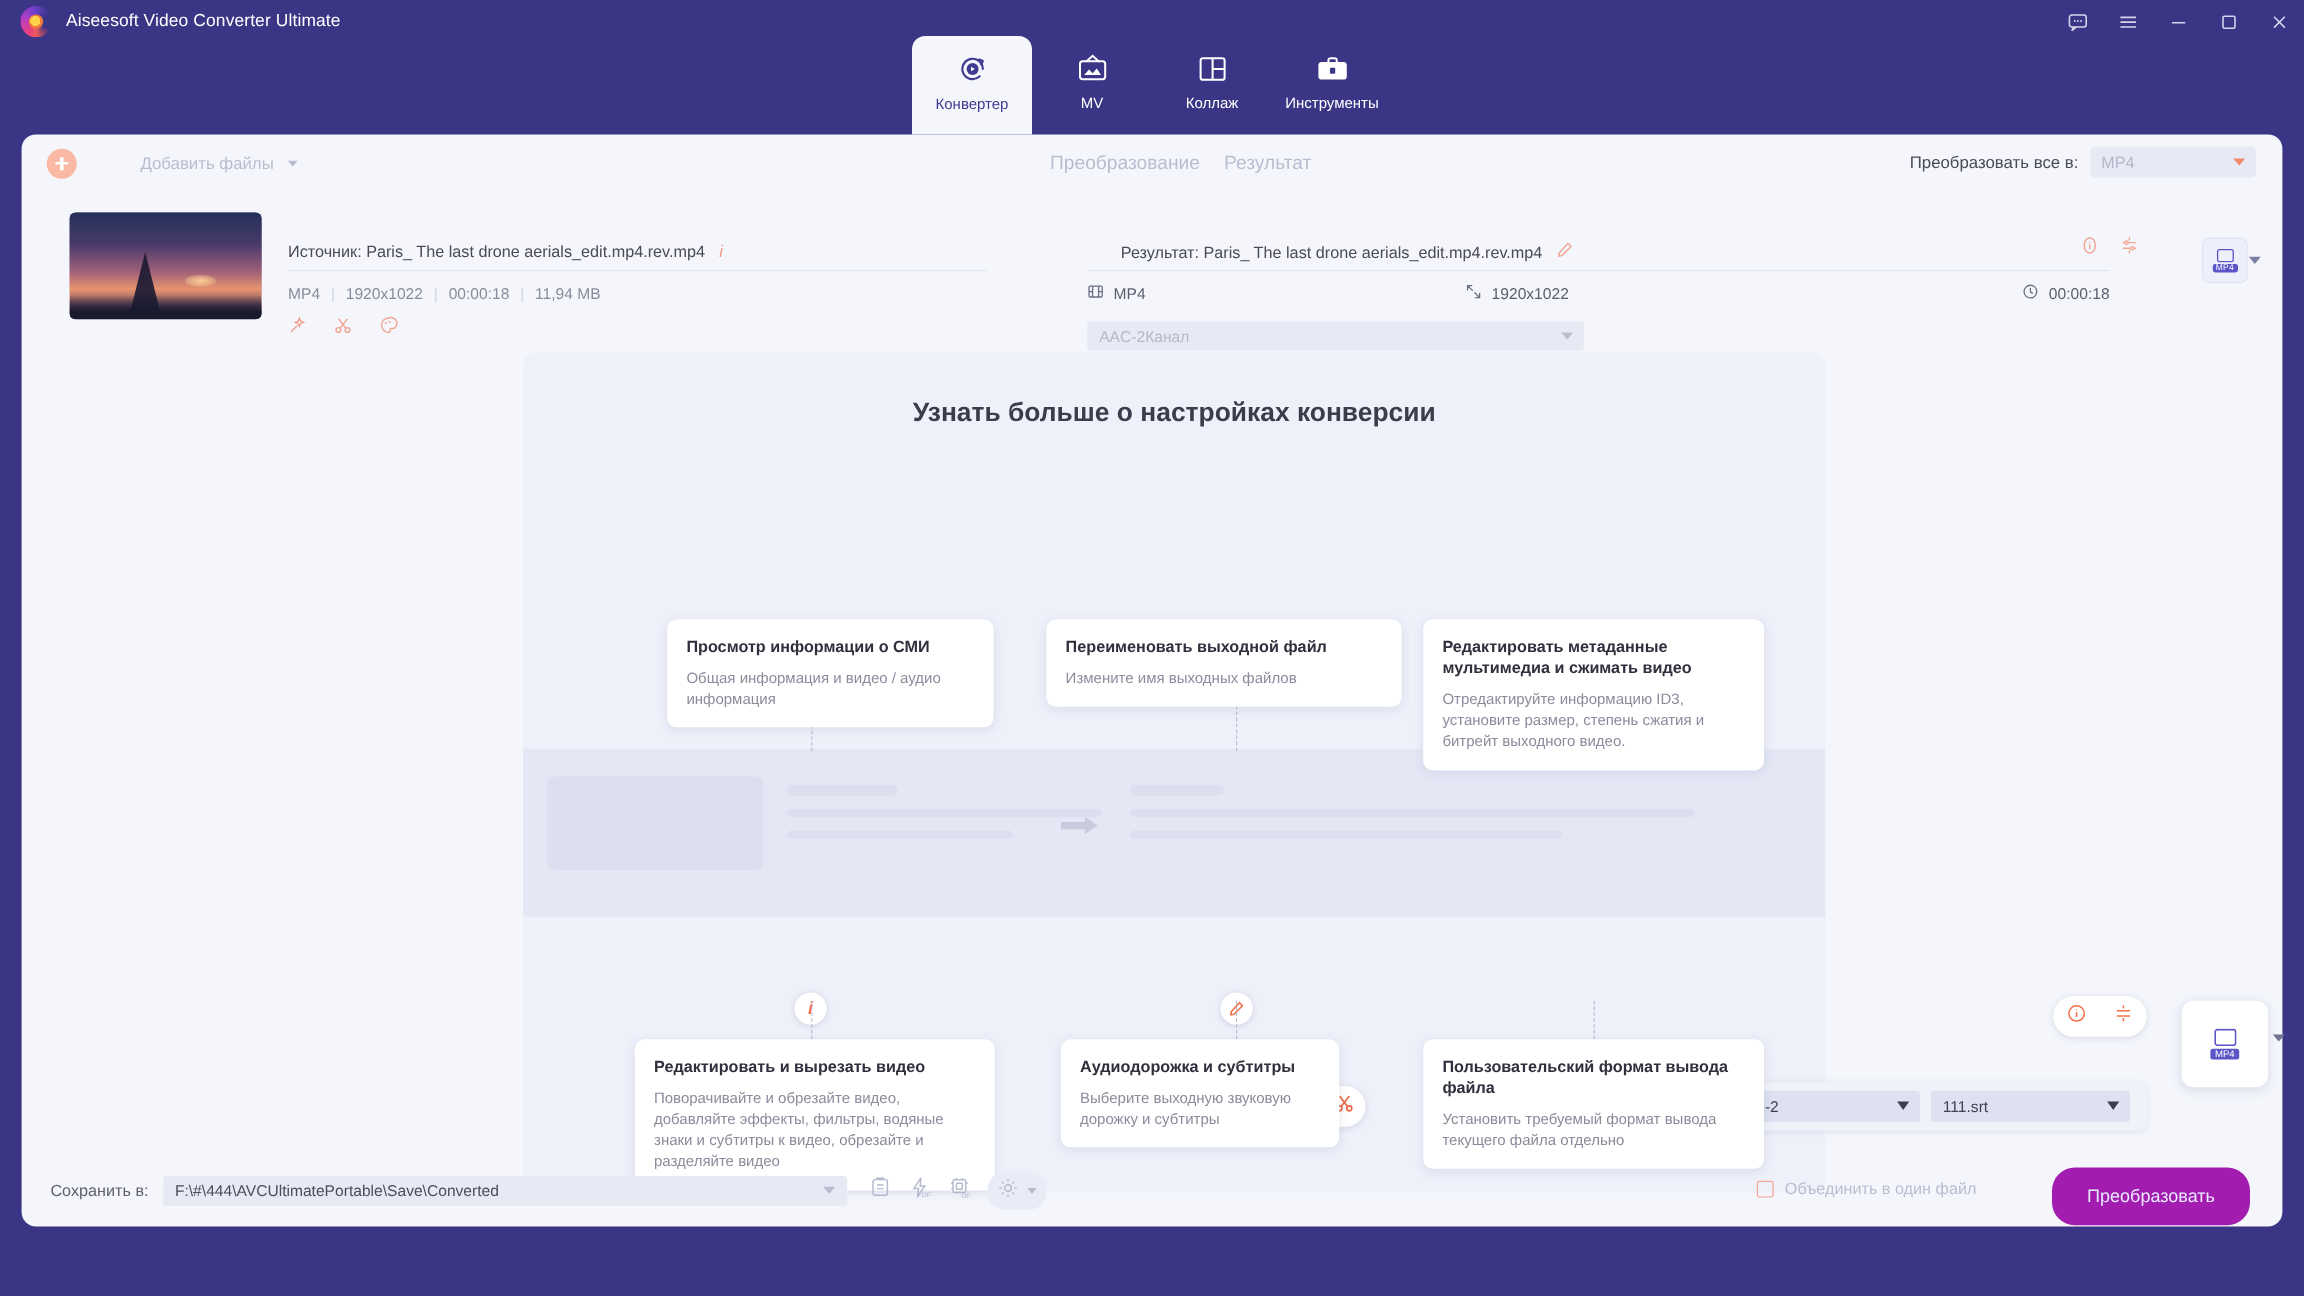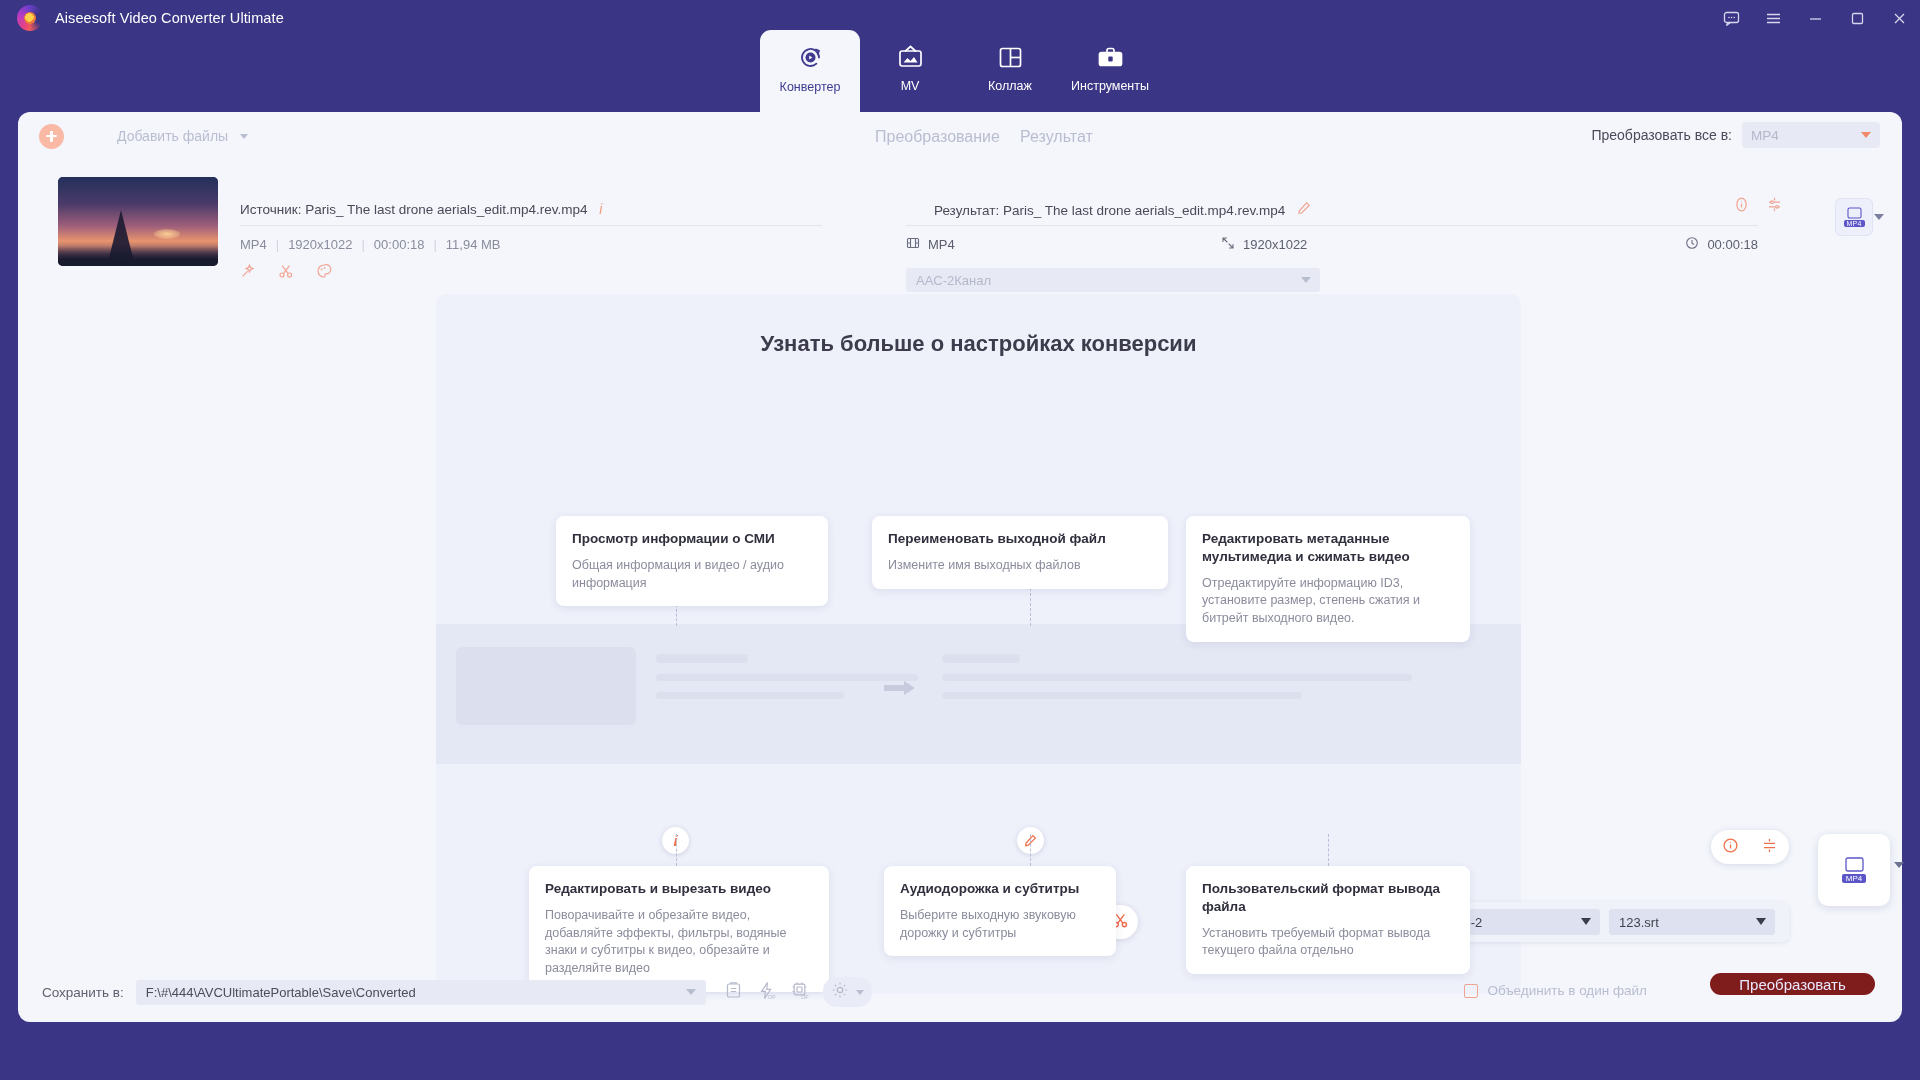--- a/index.html
+++ b/index.html
@@ -254,22 +254,22 @@
   .path-box .car { position: absolute; right: 10px; top: 9px;
     width:0;height:0;border-left:5px solid transparent;border-right:5px solid transparent;border-top:6px solid #b9bdd0; }
   .bb-icons { display: flex; align-items: center; gap: 14px; margin-left: 18px; color: #b4b8cb; }
   .gear-wrap { display: flex; align-items: center; gap: 4px; background: #e9ecf6; border-radius: 14px; padding: 4px 8px; }
   .merge {
     position: absolute; right: 255px; top: 21px; display: flex; align-items: center; gap: 9px;
     color: #b9bdd0; font-size: 13.5px;
   }
   .chk { width: 14px; height: 14px; border: 1.5px solid #f2a491; border-radius: 2px; }
   .convert-btn {
-    position: absolute; right: 27px; top: 11px; width: 165px; height: 22px;
-    background: #7f1d1d; border-radius: 19px; color: #eae8ff; font-size: 15px;
+    position: absolute; right: 27px; top: 11px; width: 165px; height: 48px;
+    background: #a21caf; border-radius: 19px; color: #eae8ff; font-size: 15px;
     display: flex; align-items: center; justify-content: center;
   }
 </style>
 </head>
 <body>
 
 <div id="app">
 
   <div class="titlebar">
     <div class="logo"></div>
@@ -545,21 +545,21 @@
             <path d="M5.7 11.1L12.4 2.4M10.9 11.1L4.3 2.4"></path>
           </svg>
         </span>
       </div>
       <div class="sel-group">
         <span class="sel2">
           <span>AAC-2</span>
           <span class="car"></span>
         </span>
         <span class="sel2">
-          <span>123.srt</span>
+          <span>111.srt</span>
           <span class="car"></span>
         </span>
       </div>
       <div class="fmt-box2">
         <svg width="19" height="15" viewBox="0 0 19 15" fill="none" stroke="#5b55c8" stroke-width="1.3">
           <rect x="1" y="1" width="17" height="13" rx="1.8"></rect>
         </svg>
         <span class="mini">MP4</span>
         <span class="car"></span>
       </div>

